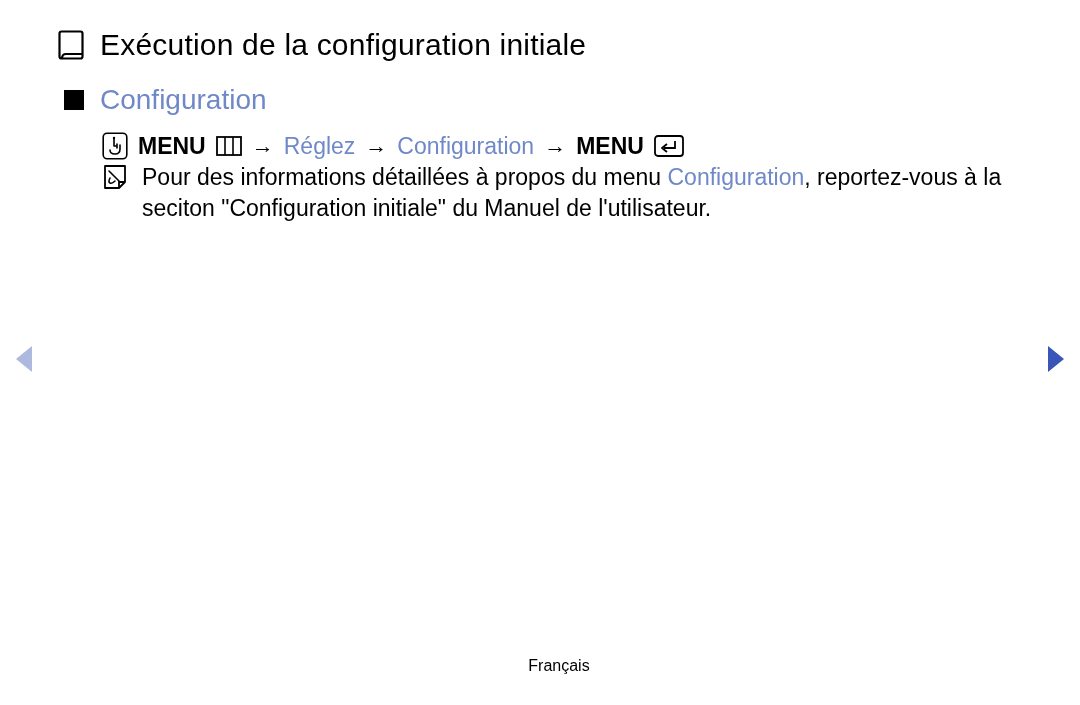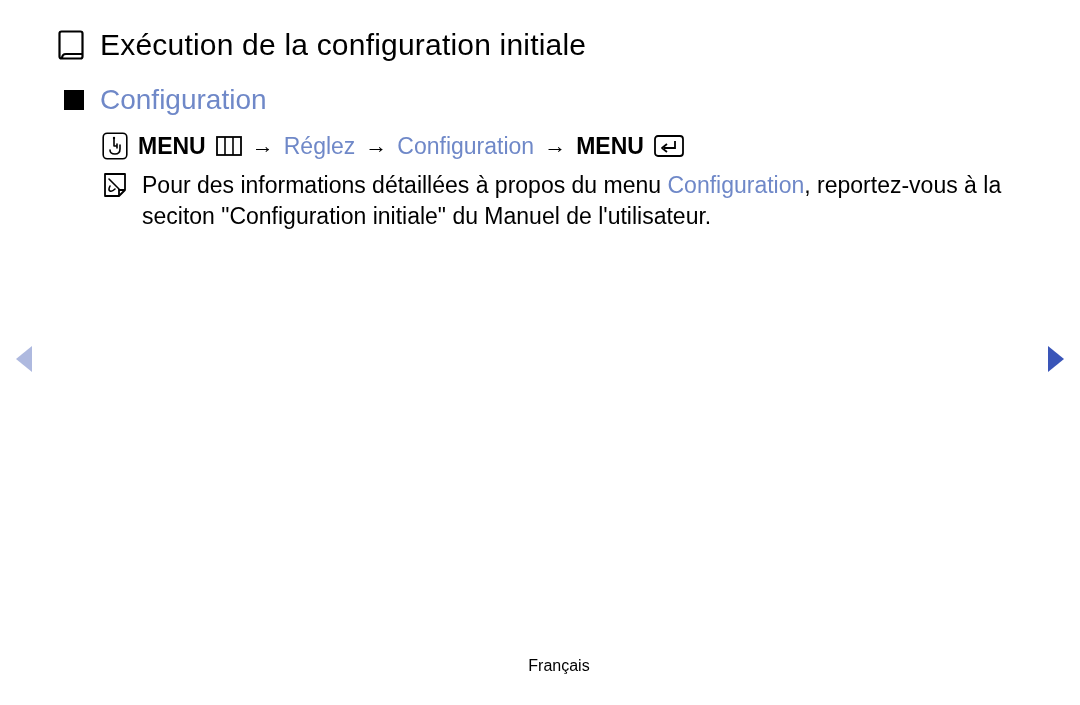--- a/index.html
+++ b/index.html
@@ -5,21 +5,21 @@
   * { box-sizing: border-box; margin: 0; padding: 0; }
   html, body { width: 1080px; height: 705px; font-family: Arial, Helvetica, sans-serif; background: #fff; position: relative; }
   .page { width: 1080px; height: 705px; position: relative; padding: 28px 58px 0 58px; }
   .title-row { display: flex; align-items: center; gap: 16px; margin-bottom: 22px; }
   .title-icon svg { display: block; }
   .title-text { font-size: 30px; font-weight: 400; color: #000; letter-spacing: 0.2px; }
   .section-row { display: flex; align-items: center; gap: 16px; margin-left: 6px; margin-bottom: 16px; }
   .bullet-square { width: 20px; height: 20px; background: #000; flex: 0 0 auto; }
   .section-text { font-size: 28px; color: #6f88c8; font-weight: 400; }
   .content { margin-left: 44px; }
-  .hand-row { display: flex; align-items: center; gap: 10px; margin-bottom: 10px; flex-wrap: wrap; }
+  .hand-row { display: flex; align-items: center; gap: 10px; margin-bottom: 2px; flex-wrap: wrap; }
   .hand-icon svg { display: block; }
   .menu-label { font-size: 23px; font-weight: 700; color: #000; }
   .menu-box-icon svg { display: block; }
   .arrow { font-size: 22px; color: #000; }
   .path-link { font-size: 23px; color: #6f88c8; }
   .enter-label { font-size: 23px; font-weight: 700; color: #000; }
   .enter-icon svg { display: block; }
   .body-text { font-size: 23px; color: #000; line-height: 1.35; margin-bottom: 12px; max-width: 930px; }
   .note-row { display: flex; align-items: flex-start; gap: 14px; justify-content: flex-end; }
   .note-icon { flex: 0 0 auto; margin-top: 2px; }

